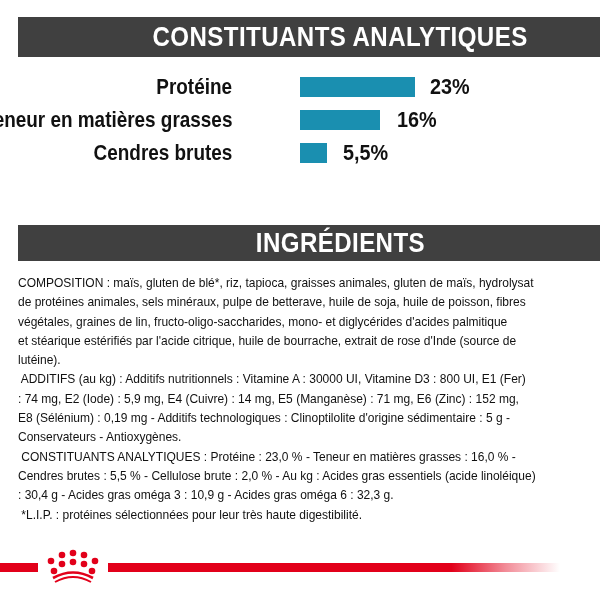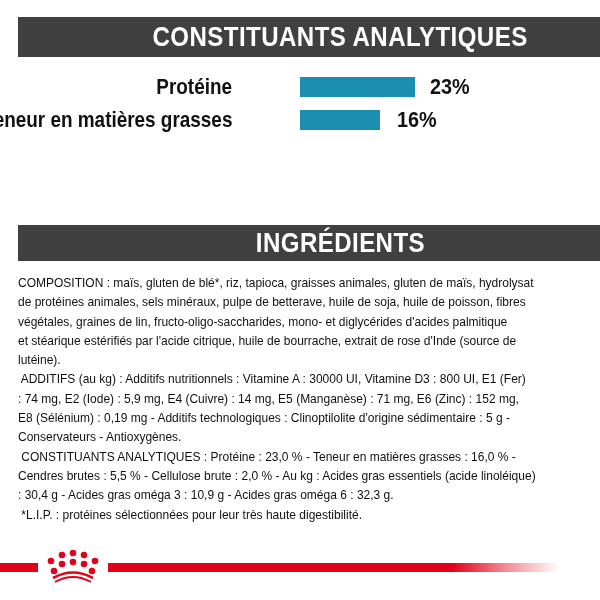--- a/index.html
+++ b/index.html
@@ -48,20 +48,25 @@
   <div class="row" style="top:75px">
     <span class="label">Protéine</span>
     <div class="bar" style="width:115px"></div>
     <span class="val" style="left:430px">23%</span>
   </div>
   <div class="row" style="top:108px">
     <span class="label">Teneur en matières grasses</span>
     <div class="bar" style="width:80px"></div>
     <span class="val" style="left:397px">16%</span>
   </div>
+  <div class="row" style="top:141px">
+    <span class="label">Cendres brutes</span>
+    <div class="bar" style="width:27px"></div>
+    <span class="val" style="left:343px">5,5%</span>
+  </div>
 </div>
 
 <div id="banner2" class="banner">
   <span>INGRÉDIENTS</span>
 </div>
 
 <div class="ingredients">
   <p>COMPOSITION : maïs, gluten de blé*, riz, tapioca, graisses animales, gluten de maïs, hydrolysat</p>
   <p>de protéines animales, sels minéraux, pulpe de betterave, huile de soja, huile de poisson, fibres</p>
   <p>végétales, graines de lin, fructo-oligo-saccharides, mono- et diglycérides d'acides palmitique</p>

